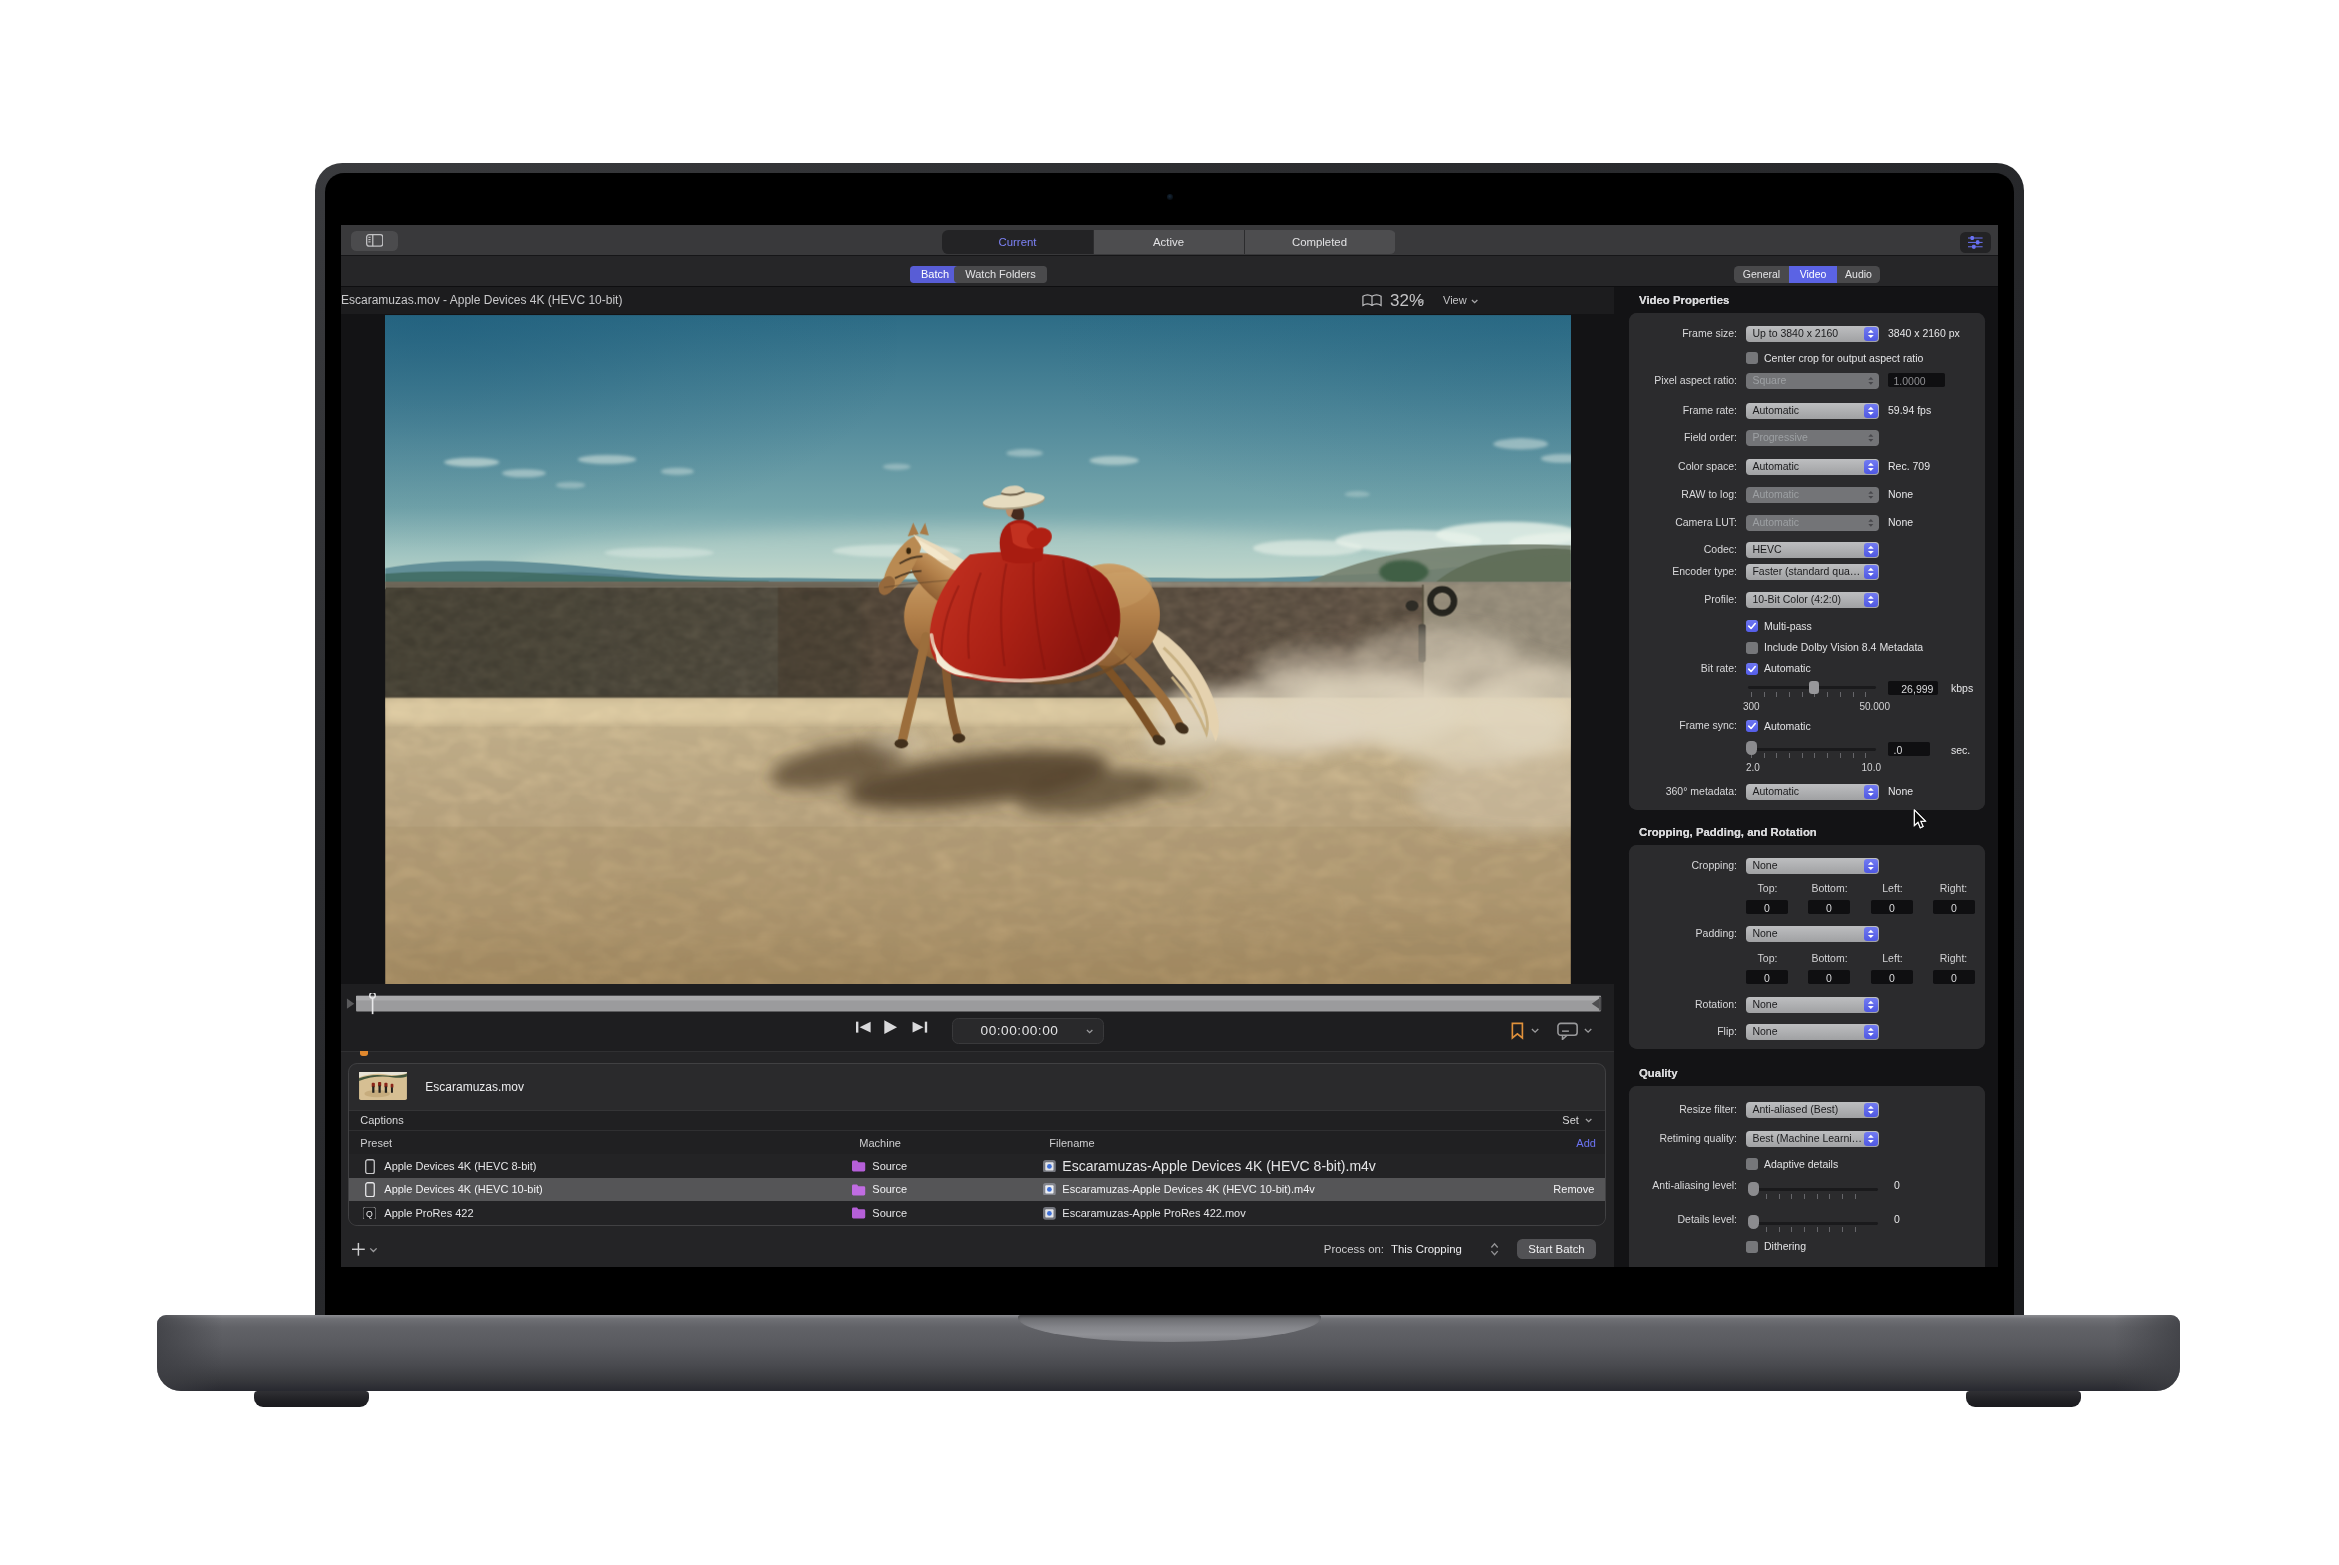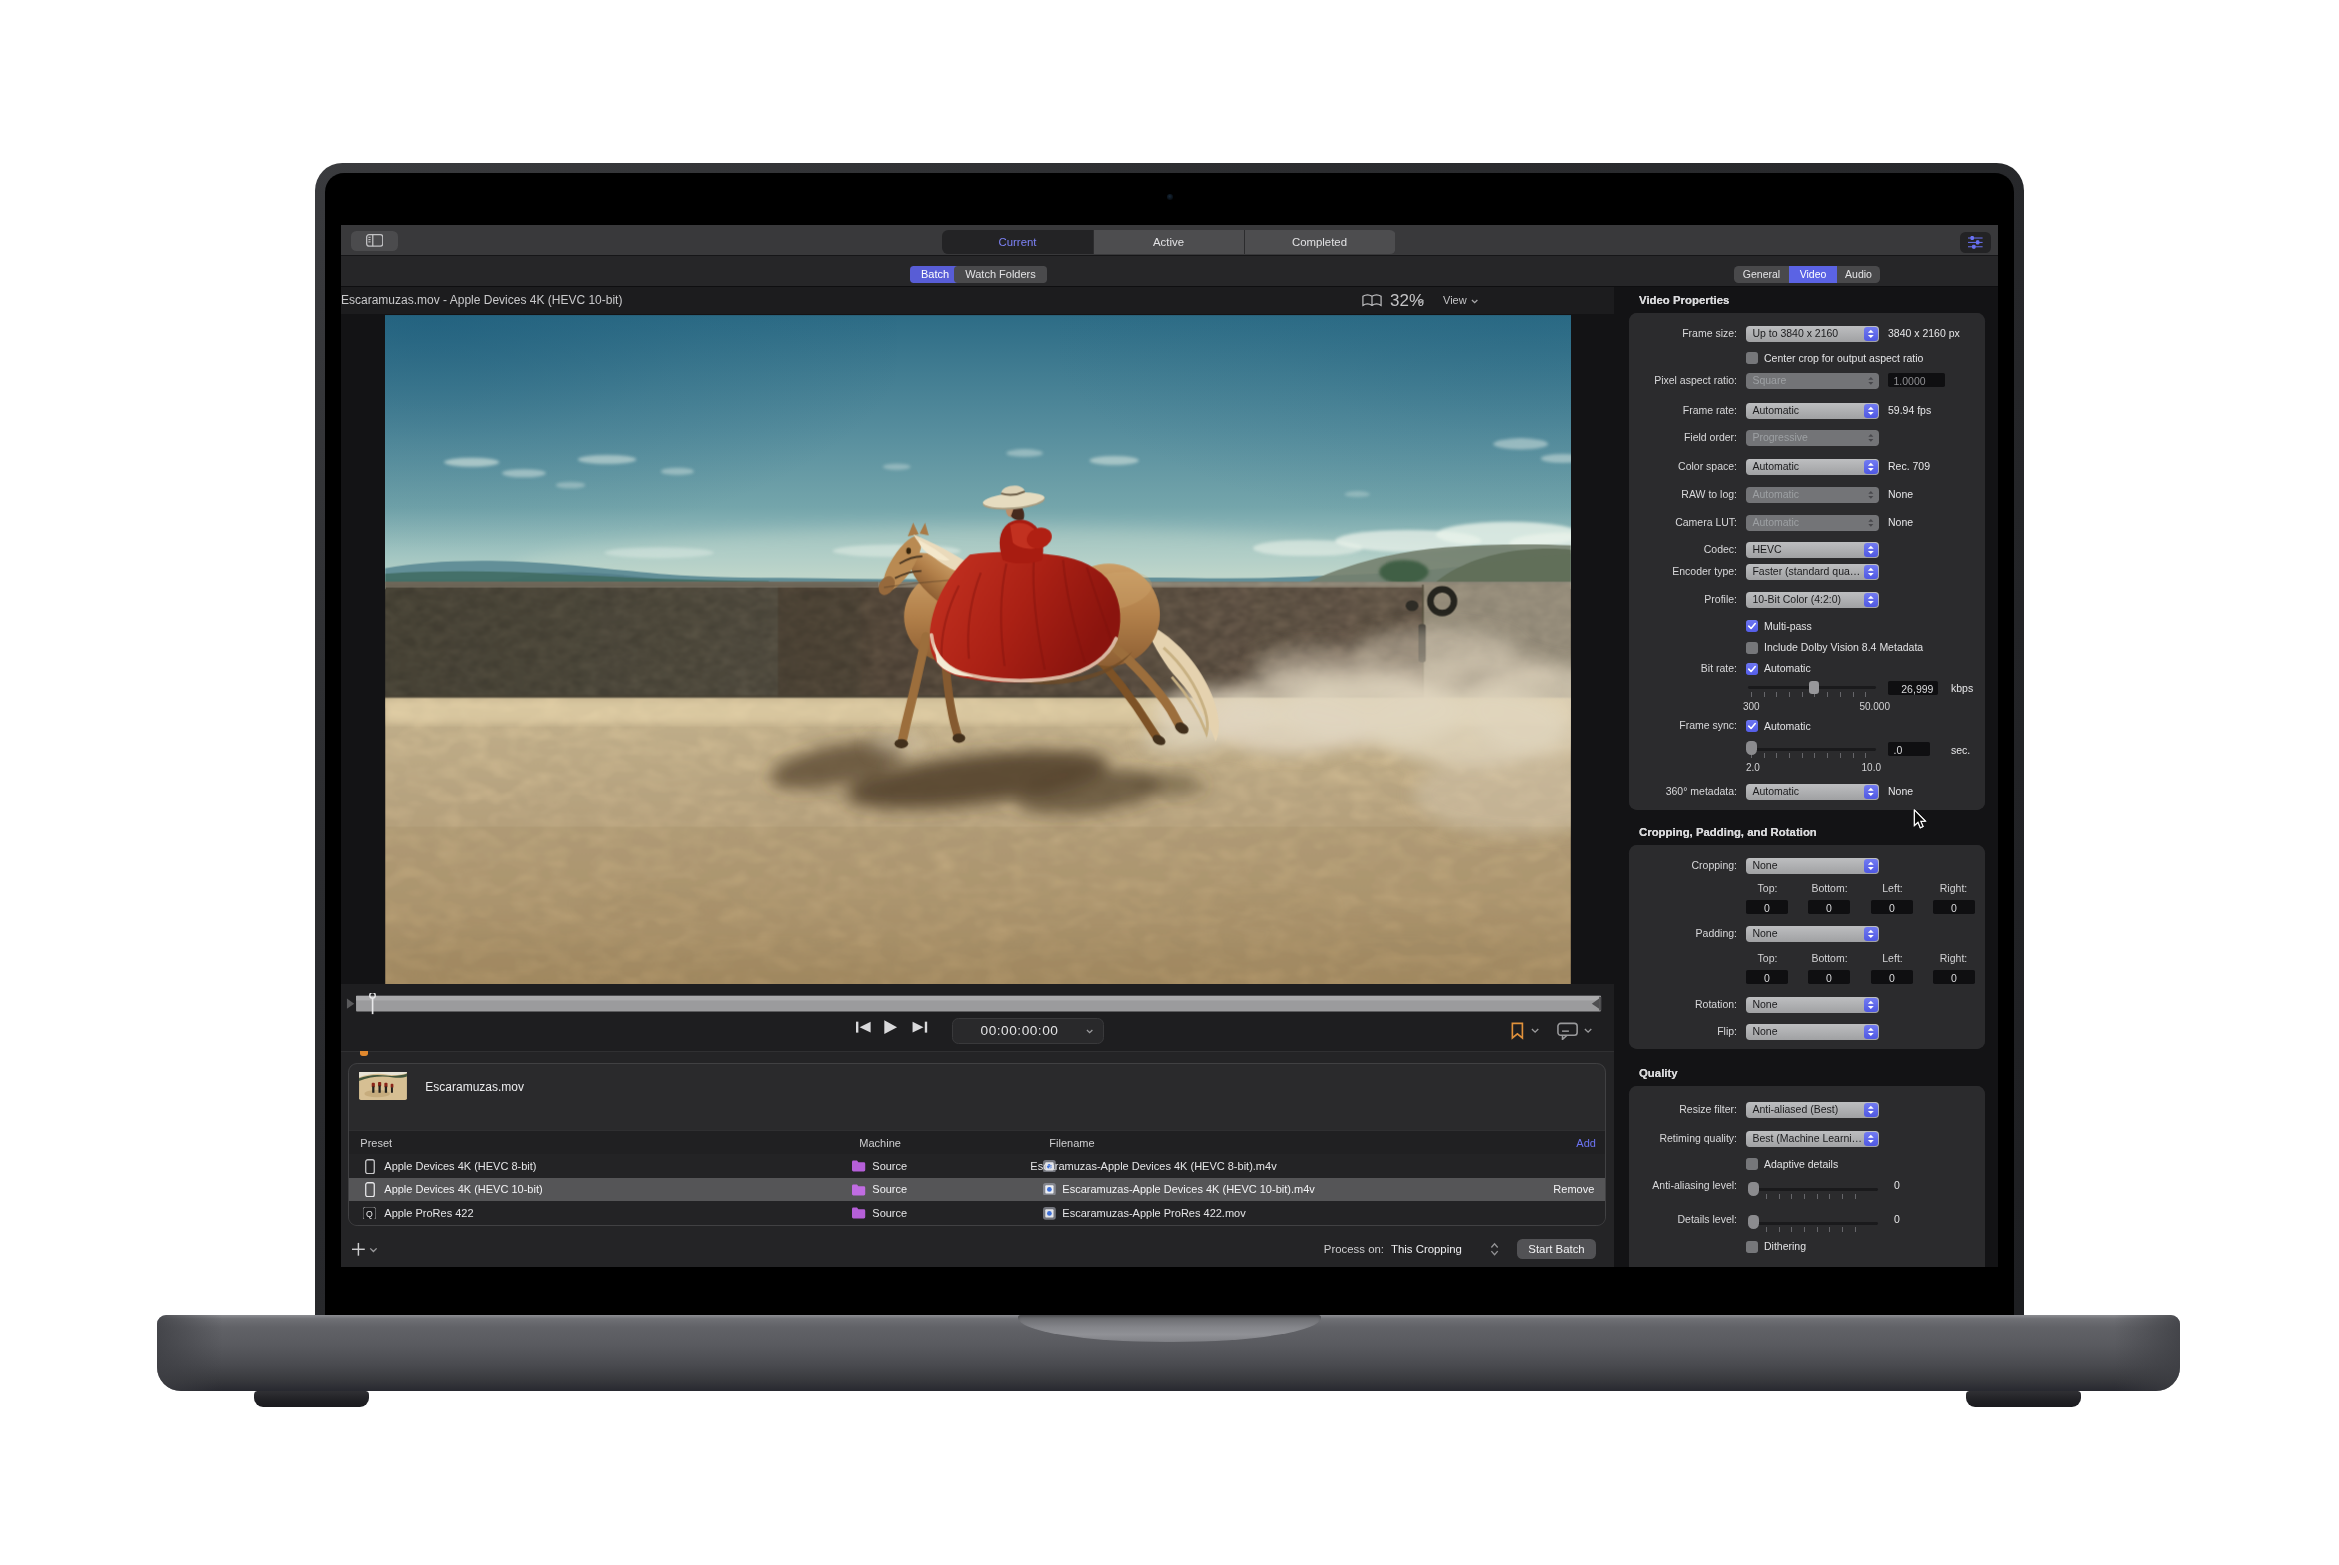--- a/index.html
+++ b/index.html
@@ -377,20 +377,27 @@
         </g>
     <g fill="#22201c">
           <rect x="14.5" y="16" width="2.5" height="7"></rect>
           <rect x="21.5" y="15" width="2.5" height="8"></rect>
           <rect x="28.5" y="16" width="2.5" height="7"></rect>
           <rect x="35.3" y="17" width="2.2" height="6"></rect>
         </g>
   </svg>
   <div class="a" style="left:76px;top:0;height:46px;line-height:46px;font-size:12px;color:#ececee">Escaramuzas.mov</div>
 
+  <div class="a" style="left:0;top:46px;width:1258px;height:20px;background:#202022;border-top:0.9px solid #343436;box-sizing:border-box">
+    <div class="a" style="left:11px;top:0;font-size:11px;color:#d8d8da;line-height:19px">Captions</div>
+    <div class="a" style="left:1213px;top:0;font-size:11px;color:#d8d8da;line-height:19px">Set</div>
+    <svg class="a" style="left:1236px;top:7.3px" width="7.3" height="4.6" viewBox="0 0 8 5">
+          <path d="M1,1 L4,4 L7,1" fill="none" stroke="#a0a0a2" stroke-width="1.4"></path>
+        </svg>
+  </div>
 
   <div class="a" style="left:0;top:66px;width:1258px;height:25px;background:#202022;border-top:0.9px solid #2f2f31;box-sizing:border-box">
     <div class="a trh" style="left:11px;line-height:24px">Preset</div>
     <div class="a trh" style="left:510px;line-height:24px">Machine</div>
     <div class="a trh" style="left:700px;line-height:24px">Filename</div>
     <div class="a" style="left:1227px;font-size:11px;color:#6d74f4;line-height:24px">Add</div>
   </div>
 
   <div class="a" style="left:0;top:90px;width:1258px;height:24px;background:#232325">
     <svg class="a" style="left:15.5px;top:4.6px" width="10" height="15.5" viewBox="0 0 11 17">
@@ -399,21 +406,21 @@
     <div class="a" style="left:35px;font-size:11px;color:#e4e4e6;line-height:24px">Apple Devices 4K (HEVC 8-bit)</div>
     <svg class="a" style="left:503px;top:5.5px" width="13.7" height="12" viewBox="0 0 15 13">
           <path d="M0,2 a1.5,1.5 0 0 1 1.5,-1.5 h4 l1.5,2 h6 a1.5,1.5 0 0 1 1.5,1.5 v7 a1.5,1.5 0 0 1 -1.5,1.5 h-11.5 a1.5,1.5 0 0 1 -1.5,-1.5 Z" fill="#b55fd8"></path>
         </svg>
     <div class="a" style="left:523px;font-size:11px;color:#e4e4e6;line-height:24px">Source</div>
     <svg class="a" style="left:694px;top:5.5px" width="12.8" height="12.8" viewBox="0 0 14 14">
           <rect width="14" height="14" rx="3" fill="#73757d"></rect>
           <rect x="2.5" y="2.5" width="9" height="9" rx="1" fill="#e3e4e8"></rect>
           <circle cx="7" cy="7" r="2.6" fill="#3d6fd8"></circle>
         </svg>
-    <div class="a" style="left:681px;font-size:11px;color:#e4e4e6;line-height:24px">Escaramuzas-Apple Devices 4K (HEVC 8-bit).m4v</div>
+    <div class="a" style="left:713px;font-size:14px;color:#e4e4e6;line-height:24px">Escaramuzas-Apple Devices 4K (HEVC 8-bit).m4v</div>
   </div>
   <div class="a" style="left:0;top:114px;width:1258px;height:23px;background:#555557">
     <svg class="a" style="left:15.5px;top:3.7px" width="10" height="15.5" viewBox="0 0 11 17">
           <rect x="0.8" y="0.8" width="9.4" height="15.4" rx="2.2" fill="none" stroke="#e8e8ea" stroke-width="1.4"></rect>
         </svg>
     <div class="a" style="left:35px;font-size:11px;color:#f2f2f4;line-height:23px">Apple Devices 4K (HEVC 10-bit)</div>
     <svg class="a" style="left:503px;top:5.5px" width="13.7" height="12" viewBox="0 0 15 13">
           <path d="M0,2 a1.5,1.5 0 0 1 1.5,-1.5 h4 l1.5,2 h6 a1.5,1.5 0 0 1 1.5,1.5 v7 a1.5,1.5 0 0 1 -1.5,1.5 h-11.5 a1.5,1.5 0 0 1 -1.5,-1.5 Z" fill="#c06ce2"></path>
         </svg>
     <div class="a" style="left:523px;font-size:11px;color:#f2f2f4;line-height:23px">Source</div>

